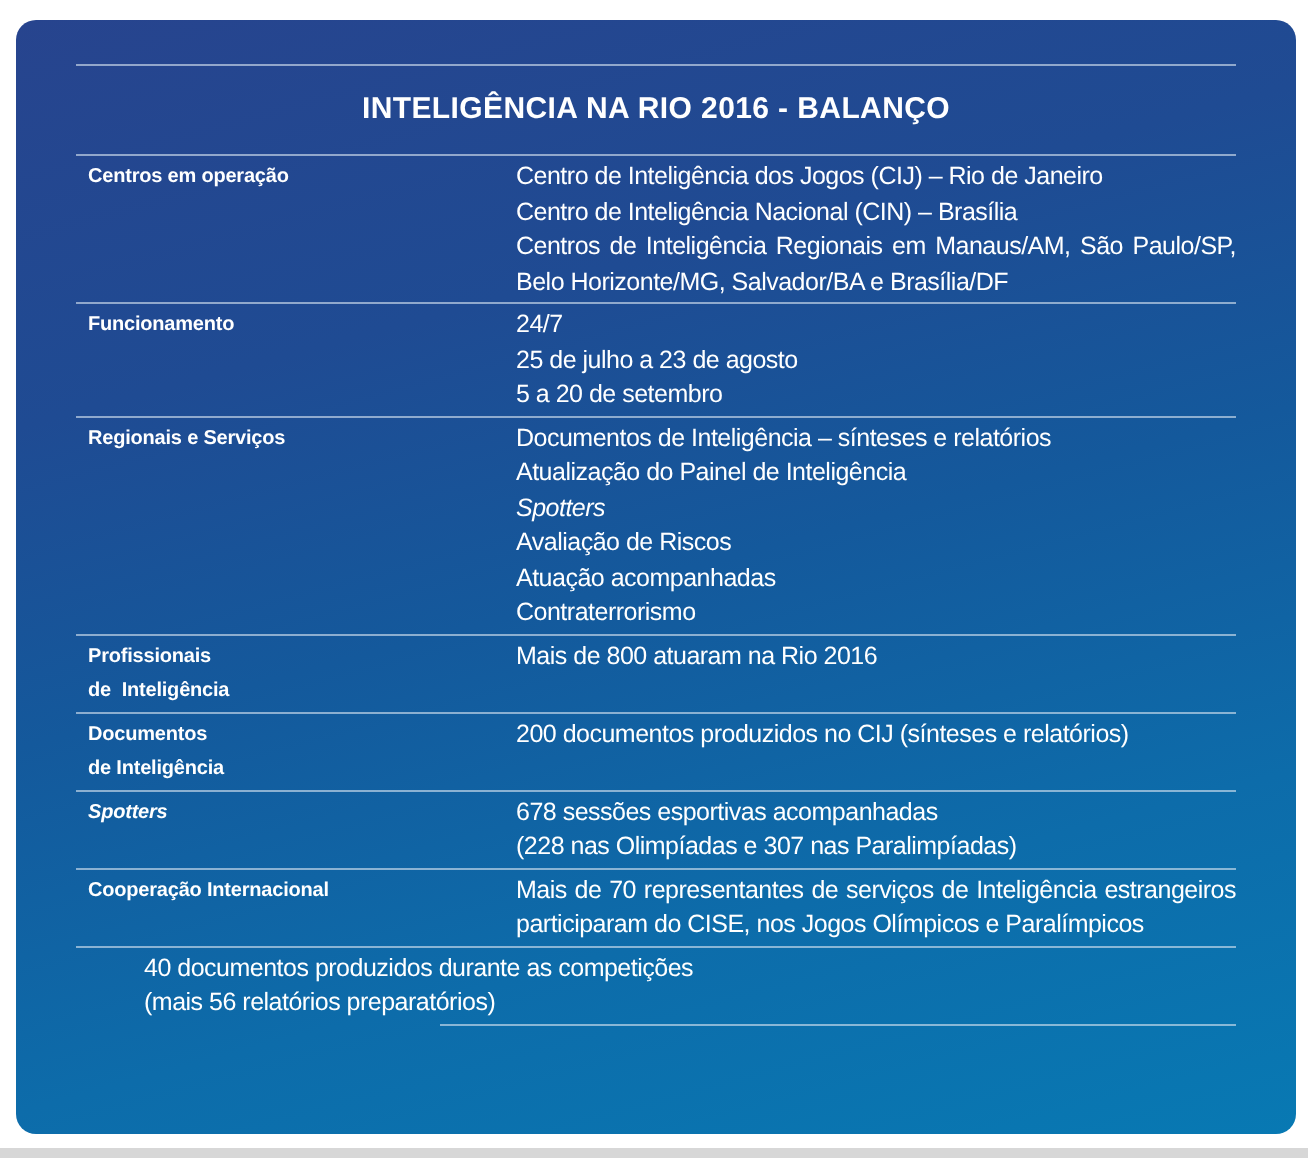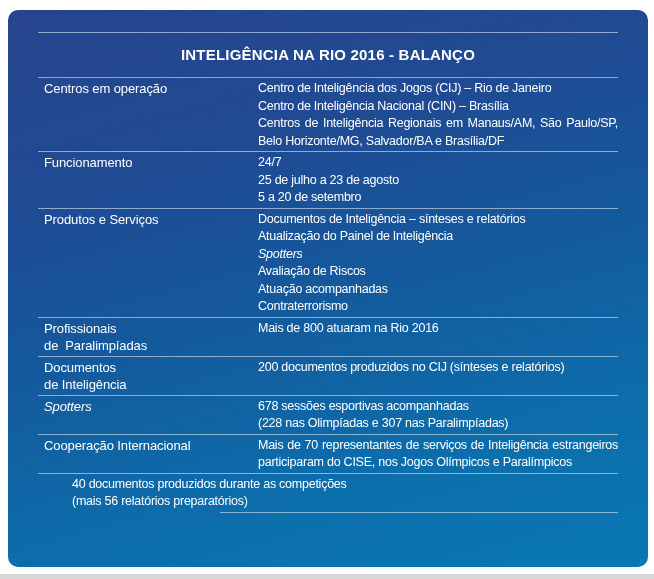--- a/index.html
+++ b/index.html
@@ -57,22 +57,22 @@
   .row {
     display: flex;
     padding: 2px 0 1px;
   }
   .label {
     width: 186px;
     min-width: 186px;
     box-sizing: border-box;
     padding-left: 6px;
     color: #ffffff;
-    font-weight: normal;
-    font-size: 13px;
+    font-weight: bold;
+    font-size: 10px;
     line-height: 17.5px;
     letter-spacing: -0.1px;
     white-space: pre-wrap;
   }
   .value {
     flex: 1;
     color: #ffffff;
     font-size: 12.5px;
     line-height: 17.5px;
     letter-spacing: -0.25px;
@@ -112,34 +112,34 @@
           <div class="row">
             <div class="label">Funcionamento</div>
             <div class="value">
               <div class="vline">24/7</div>
               <div class="vline">25 de julho a 23 de agosto</div>
               <div class="vline">5 a 20 de setembro</div>
             </div>
           </div>
           <div class="divider"></div>
           <div class="row">
-            <div class="label">Produtos e Serviços</div>
+            <div class="label">Regionais e Serviços</div>
             <div class="value">
               <div class="vline">Documentos de Inteligência – sínteses e relatórios</div>
               <div class="vline">Atualização do Painel de Inteligência</div>
               <div class="vline italic">Spotters</div>
               <div class="vline">Avaliação de Riscos</div>
               <div class="vline">Atuação acompanhadas</div>
               <div class="vline">Contraterrorismo</div>
             </div>
           </div>
           <div class="divider"></div>
           <div class="row">
             <div class="label">Profissionais
-de  Paralimpíadas</div>
+de  Inteligência</div>
             <div class="value">
               <div class="vline">Mais de 800 atuaram na Rio 2016</div>
             </div>
           </div>
           <div class="divider"></div>
           <div class="row">
             <div class="label">Documentos
 de Inteligência</div>
             <div class="value">
               <div class="vline">200 documentos produzidos no CIJ (sínteses e relatórios)</div>

